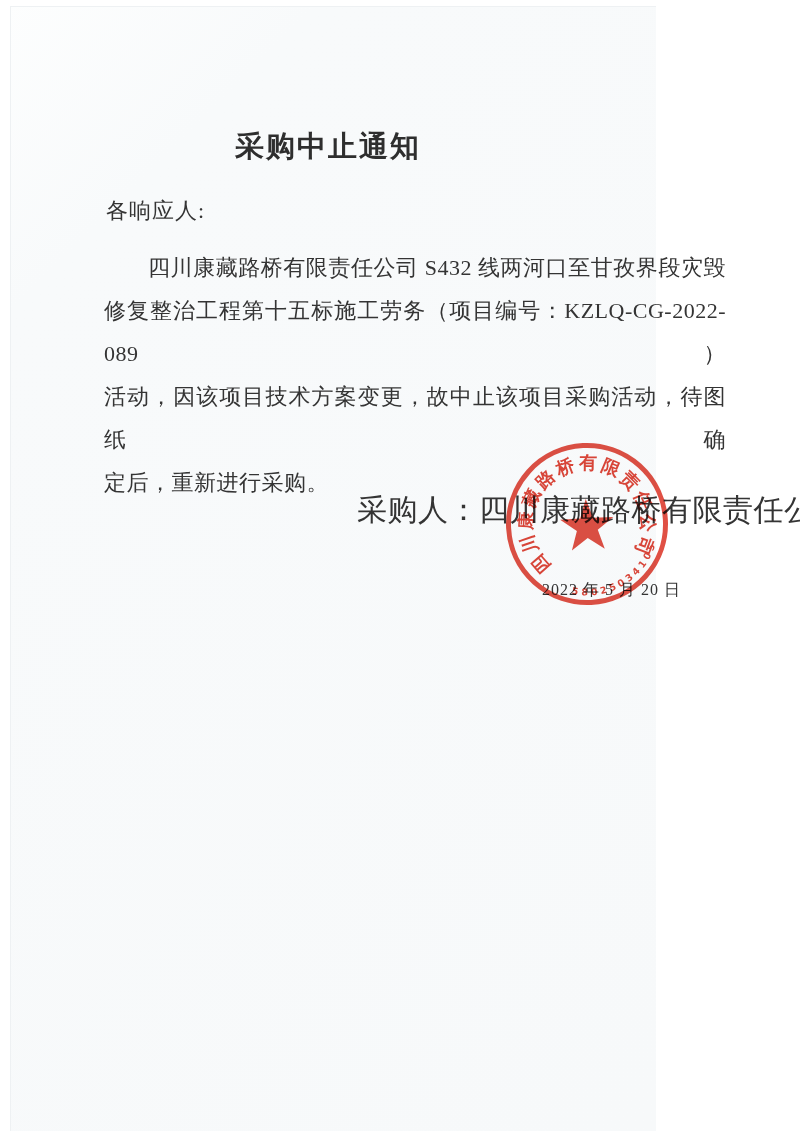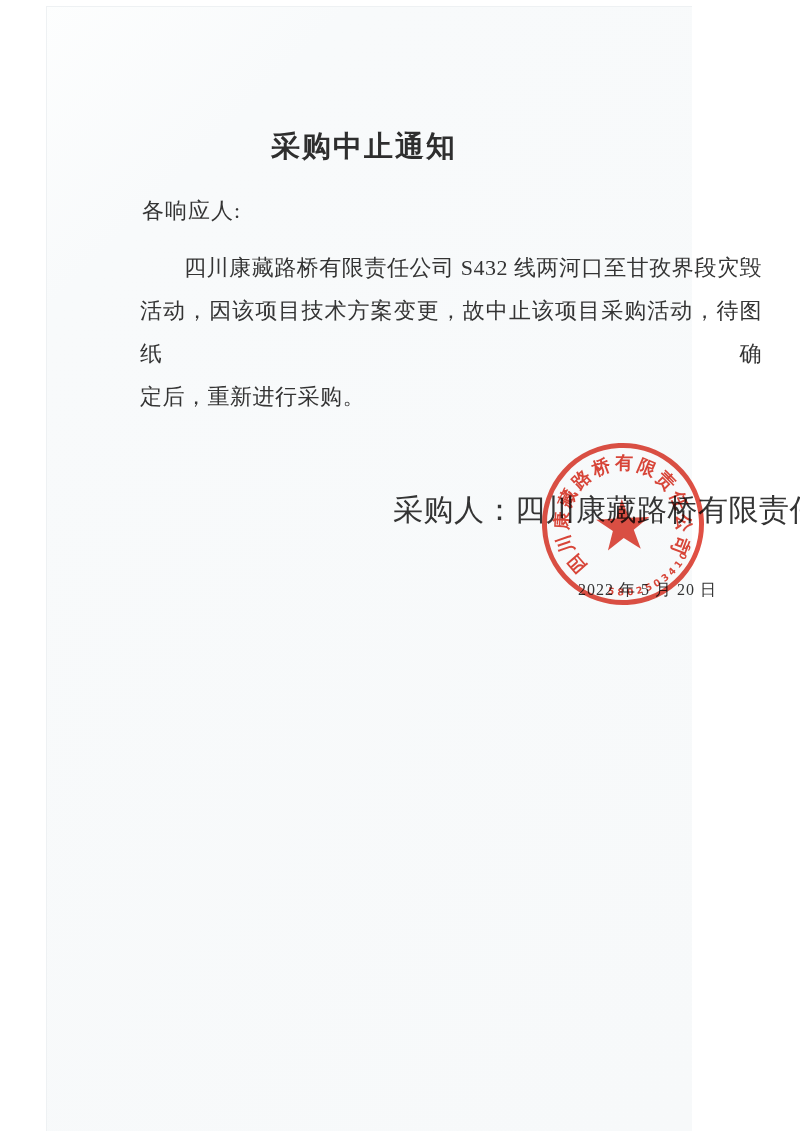--- a/index.html
+++ b/index.html
@@ -2,21 +2,21 @@
 <html><head>
 <meta charset="utf-8">
 <style>
   html,body { margin:0; padding:0; background:#ffffff; }
   body { width:800px; height:1131px; overflow:hidden;
          font-family:"Liberation Serif","DejaVu Serif",serif; }
 
   .page { position:relative; width:656px; height:1131px;
           background:linear-gradient(135deg,#fdfefe 0%, #f8fafb 18%, #f7f9fa 100%);
           box-shadow:inset 10px 6px 0 0 #ffffff, inset 11px 7px 0 0 #eef1f3;
-          color:#343434;margin-left:36px; }
+          color:#343434; }
 
   .doc-title { position:absolute; top:108px; left:0; width:100%;
                text-align:center; font-size:29px; font-weight:bold;
                letter-spacing:2px; color:#2e2e2e; }
 
   .addressee { position:absolute; top:196px; left:106px;
                font-size:22px; letter-spacing:1px; }
 
   .body-block { position:absolute; top:246px; left:104px; width:622px;
                 font-size:22px; line-height:43px; letter-spacing:0.5px; }
@@ -36,20 +36,21 @@
 <body>
 
 <div class="page">
 
   <h1 class="doc-title">采购中止通知</h1>
 
   <div class="addressee">各响应人:</div>
 
   <div class="body-block">
     <div class="body-line justify indent">四川康藏路桥有限责任公司 S432 线两河口至甘孜界段灾毁</div>
+    <div class="body-line justify">修复整治工程第十五标施工劳务（项目编号：KZLQ-CG-2022-089）</div>
     <div class="body-line justify">活动，因该项目技术方案变更，故中止该项目采购活动，待图纸确</div>
     <div class="body-line">定后，重新进行采购。</div>
   </div>
 
   <div class="signature">采购人：四川康藏路桥有限责任公司</div>
 
   <div class="date-line">2022 年 5 月 20 日</div>
 
   <svg class="seal" viewBox="0 0 182 182" xmlns="http://www.w3.org/2000/svg">
     <g>

